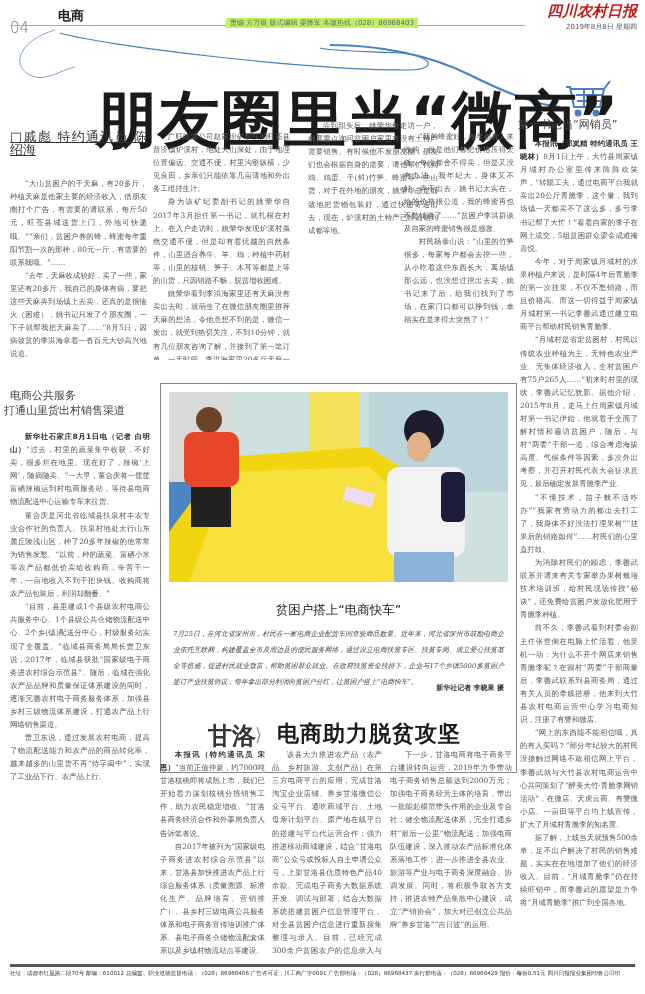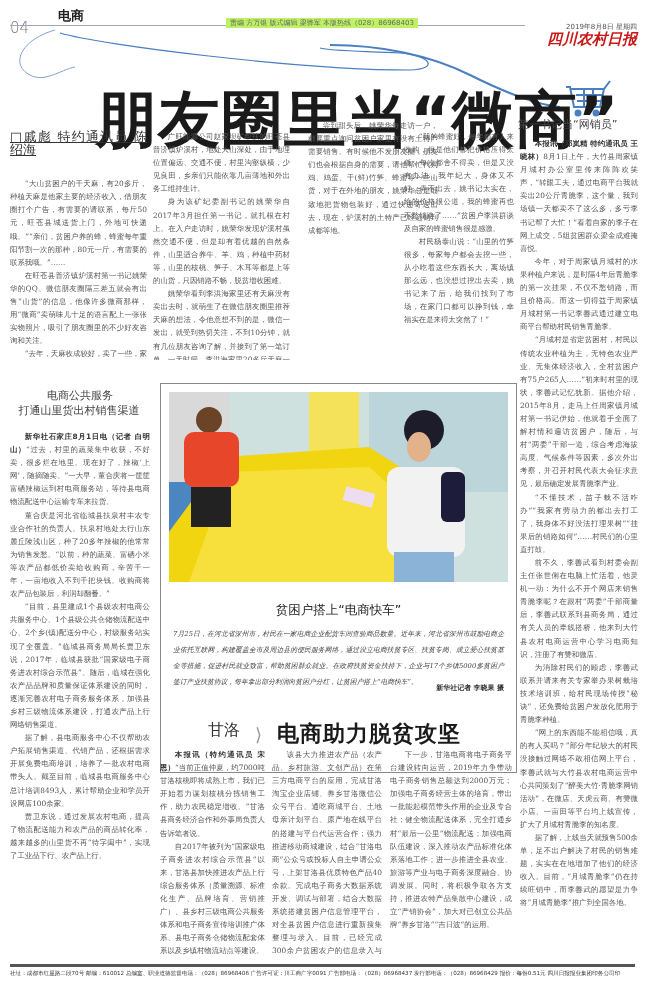--- a/index.html
+++ b/index.html
@@ -6,46 +6,46 @@
   html, body { width: 645px; height: 994px; background: #ffffff; overflow: hidden; }
   body { position: relative; font-family: "DejaVu Serif", serif; color: #555; }
 
   .abs { position: absolute; }
 
   
   .page-num { left: 10px; top: 6px; font-family: "DejaVu Sans", sans-serif; font-size: 15px; color: #777; font-weight: 300; margin-top: 13px; }
   .section-name { left: 58px; top: 7px; font-family: "DejaVu Sans", sans-serif; font-size: 13px; font-weight: bold; color: #222; }
   .header-line { left: 10px; right: 120px; top: 25px; height: 1px; background: #9ab; }
   .editors { left: 226px; top: 18px; font-family: "DejaVu Sans", sans-serif; font-size: 7px; color: #666; background: #bef264; padding: 0 4px; }
-  .masthead { right: 8px; top: 2px; font-family: "DejaVu Serif", serif; font-size: 15px; font-style: italic; font-weight: bold; color: #c81818; margin-top: 28px; }
+  .masthead { right: 8px; top: 2px; font-family: "DejaVu Serif", serif; font-size: 15px; font-style: italic; font-weight: bold; color: #c81818; }
   .date { right: 8px; top: 22px; font-family: "DejaVu Sans", sans-serif; font-size: 7px; color: #555; }
 
   
   .swoosh { left: 0; top: 25px; width: 645px; height: 110px; }
 
   
   .main-title { left: 95px; top: 78px; font-family: "DejaVu Sans", sans-serif; font-weight: bold; font-size: 62px; color: #1a1a1a; letter-spacing: 1px; }
 
   
   .col { font-size: 7.4px; line-height: 13.1px; color: #555; text-align: justify; }
   .col p { text-indent: 2em; }
   .byline { font-family: "DejaVu Sans", sans-serif; font-size: 13px; color: #333; text-decoration: underline; margin-bottom: 21px; }
   .lead-bold { font-family: "DejaVu Sans", sans-serif; font-weight: bold; color: #333; }
 
-  .subhead { font-family: "DejaVu Sans", sans-serif; color: #444; text-align: center; }
+  .subhead { font-family: "DejaVu Sans", sans-serif; color: #444; }
 
   
   .photo-box { left: 160px; top: 383px; width: 357px; height: 390px; border: 1px solid #888; background: #fff; }
   .photo { position: absolute; left: 8px; top: 8px; width: 339px; height: 190px; overflow: hidden; background: #f1d200; }
   .photo-caption-title { position: absolute; left: 0; right: 0; top: 218px; text-align: center; font-family: "DejaVu Sans", sans-serif; font-size: 12.5px; color: #222; }
   .photo-caption { position: absolute; left: 12px; right: 12px; top: 242px; font-family: "DejaVu Serif", serif; font-style: italic; font-size: 6.8px; line-height: 16px; color: #444; text-align: justify; }
   .photo-credit { position: absolute; right: 12px; top: 299px; font-family: "DejaVu Sans", sans-serif; font-size: 7px; font-weight: bold; color: #333; }
 
   
-  .ganluo-left { left: 208px; top: 720px; font-family: "DejaVu Sans", sans-serif; font-size: 16px; color: #333; }
+  .ganluo-left { left: 208px; top: 720px; font-family: "DejaVu Sans", sans-serif; font-size: 24px; color: #333; font-weight: bold; }
   .ganluo-bracket { left: 255px; top: 724px; font-size: 18px; color: #999; }
   .ganluo-right { left: 277px; top: 719px; font-family: "DejaVu Sans", sans-serif; font-weight: bold; font-size: 22px; color: #1a1a1a; letter-spacing: 1px; }
 
   
   .footer-line { left: 10px; right: 10px; top: 964px; height: 3px; background: #555; }
   .footer { left: 10px; right: 10px; top: 970px; font-family: "DejaVu Sans", sans-serif; font-size: 5.6px; color: #333; white-space: nowrap; overflow: hidden; }
 </style>
 </head>
 <body>
 
@@ -70,21 +70,20 @@
     <circle cx="12" cy="30" r="2.5" fill="#4a7fc1"></circle>
     <circle cx="30" cy="30" r="2.5" fill="#4a7fc1"></circle>
   </g>
 </svg>
 
 <div class="abs main-title">朋友圈里当“微商”</div>
 
 <div class="abs col" style="left:10px; top:130px; width:137px; height:230px; overflow:hidden;">
   <div class="byline">□戚彪  特约通讯员  陈绍海</div>
   <p>“大山贫困户的干天麻，有20多斤，种植天麻是他家主要的经济收入，借朋友圈打个广告，有需要的请联系，每斤50元，旺苍县城送货上门，外地可快递哦。”“亲们，贫困户养的蜂，蜂蜜每年重阳节割一次的那种，80元一斤，有需要的联系我哦。”……</p>
-  <p>在旺苍县普济镇炉溪村第一书记姚荣华的QQ、微信朋友圈隔三差五就会有出售“山货”的信息，他像许多微商那样，用“微商”卖萌味儿十足的语言配上一张张实物照片，吸引了朋友圈里的不少好友咨询和关注。</p>
   <p>“去年，天麻收成较好，卖了一些，家里还有20多斤，我自己的身体有病，要把这些天麻弄到场镇上去卖，还真的是很恼火（困难），姚书记只发了个朋友圈，一下子就帮我把天麻卖了……”8月5日，因病致贫的李洪海拿着一沓百元大钞高兴地说道。</p>
 </div>
 <div class="abs col" style="left:153px; top:130px; width:137px; height:230px; overflow:hidden;">
   <p>广旺能源公司赵家坝矿帮扶的旺苍县普济镇炉溪村，地处大山深处，由于地理位置偏远、交通不便，村里沟壑纵横，少见良田，乡亲们只能依靠几亩薄地和外出务工维持生计。</p>
   <p>身为该矿纪委副书记的姚荣华自2017年3月担任第一书记，就扎根在村上。在入户走访时，姚荣华发现炉溪村虽然交通不便，但是却有着优越的自然条件，山里适合养牛、羊、鸡，种植中药材等，山里的核桃、笋子、木耳等都是上等的山货，只因销路不畅，脱贫增收困难。</p>
   <p>姚荣华看到李洪海家里还有天麻没有卖出去时，就萌生了在微信朋友圈里推荐天麻的想法，令他意想不到的是，微信一发出，就受到热切关注，不到10分钟，就有几位朋友咨询了解，并接到了第一笔订单。一天时间，李洪海家里20多斤天麻一售而空，给李洪海带来了1000多元的收益，没有买到天麻的朋友，还预约明年一定给他留点。</p>
 </div>
 <div class="abs col" style="left:296px; top:119px; width:130px; height:230px; overflow:hidden;margin-left:12px;">
   <p>尝到甜头后，姚荣华每走访一户，都要重点询问贫困户家里有没有土特产需要销售。有时候他不发朋友圈，朋友们也会根据自身的需要，请他帮忙代购鸡、鸡蛋、干(鲜)竹笋、蜂蜜等一些山货，对于在外地的朋友，姚荣华总是细致地把货物包装好，通过快递寄送出去，现在，炉溪村的土特产已经远销到成都等地。</p>
 </div>
@@ -94,38 +93,37 @@
 
 <div class="abs col" style="left:296px; top:130px; width:0;"></div>
 
 <div class="abs subhead" style="left:518px; top:117px; width:122px; font-size:11px; text-align:left;">第一书记当“网销员”</div>
 <div class="abs col" style="left:432px; top:130px; width:0;"></div>
 <div class="abs col" style="left:520px; top:137px; width:118px; height:820px; overflow:hidden;">
   <p><span class="lead-bold">本报讯（邓岚精  特约通讯员  王晓林）</span><span>8月1日上午，大竹县周家镇月城村办公室里传来阵阵欢笑声，“转眼工夫，通过电商平台我就卖出20公斤青脆李，这个量，我到场镇一天都卖不了这么多，多亏李书记帮了大忙！”看着自家的李子在网上成交，5组贫困群众梁金成难掩喜悦。</span></p>
   <p>今年，对于周家镇月城村的水果种植户来说，是时隔4年后青脆李的第一次挂果，不仅不愁销路，而且价格高。而这一切得益于周家镇月城村第一书记李善武通过建立电商平台帮助村民销售青脆李。</p>
   <p>“月城村是省定贫困村，村民以传统农业种植为主，无特色农业产业、无集体经济收入，全村贫困户有75户265人……”初来时村里的现状，李善武记忆犹新。据他介绍，2015年8月，走马上任周家镇月城村第一书记伊始，他就着手全面了解村情和遍访贫困户，随后，与村“两委”干部一道，综合考虑海拔高度、气候条件等因素，多次外出考察，并召开村民代表大会征求意见，最后确定发展青脆李产业。</p>
   <p>“不懂技术，苗子栽不活咋办”“我家有劳动力的都出去打工了，我身体不好没法打理果树”“挂果后的销路如何”……村民们的心里直打鼓。</p>
+  <p>为消除村民们的顾虑，李善武联系并请来有关专家举办果树栽培技术培训班，给村民现场传授“秘诀”，还免费给贫困户发放化肥用于青脆李种植。</p>
   <p>前不久，李善武看到村委会副主任张世俐在电脑上忙活着，他灵机一动：为什么不开个网店来销售青脆李呢？在跟村“两委”干部商量后，李善武联系到县商务局，通过有关人员的牵线搭桥，他来到大竹县农村电商运营中心学习电商知识，注册了有赞和微店。</p>
-  <p>为消除村民们的顾虑，李善武联系并请来有关专家举办果树栽培技术培训班，给村民现场传授“秘诀”，还免费给贫困户发放化肥用于青脆李种植。</p>
   <p>“网上的东西能不能相信哦，真的有人买吗？”部分年纪较大的村民没接触过网络不敢相信网上平台，李善武就与大竹县农村电商运营中心共同策划了“醉美大竹·青脆李网销活动”，在微店、天虎云商、有赞微小店、一亩田等平台均上线宣传，扩大了月城村青脆李的知名度。</p>
   <p>据了解，上线当天就预售500余单，足不出户解决了村民的销售难题，实实在在地增加了他们的经济收入。目前，“月城青脆李”仍在持续旺销中，而李善武的愿望是力争将“月城青脆李”推广到全国各地。</p>
 </div>
 
 <div class="abs col" style="left:404px; top:130px; width:110px; height:230px; overflow:hidden;">
   <p>“我的蜂蜜好，每年都有人来收购，但是他们都把价格压得太低，每次都舍不得卖，但是又没有办法，我年纪大，身体又不好，弄不出去，姚书记太实在，给的价格很公道，我的蜂蜜再也不愁销路了……”贫困户李洪群谈及自家的蜂蜜销售很是感激。</p>
   <p>村民杨泰山说：“山里的竹笋很多，每家每户都会去挖一些，从小吃着这些东西长大，离场镇那么远，也没想过挖出去卖，姚书记来了后，给我们找到了市场，在家门口都可以挣到钱，幸福实在是来得太突然了！”</p>
 </div>
 
 <div class="abs subhead" style="left:10px; top:388px; width:140px; font-size:11px;">电商公共服务</div>
 <div class="abs subhead" style="left:4px; top:403px; width:150px; font-size:11px;">打通山里货出村销售渠道</div>
 <div class="abs col" style="left:10px; top:430px; width:140px; height:535px; overflow:hidden;">
   <p><span class="lead-bold">新华社石家庄8月1日电（记者  白明山）</span><span>“过去，村里的蔬菜集中收获，不好卖，很多烂在地里。现在好了，辣椒‘上网’，随摘随卖。”一大早，董合庆将一筐筐富硒辣椒运到村电商服务站，等待县电商物流配送中心运输专车来拉货。</span></p>
   <p>董合庆是河北省临城县扶泉村丰农专业合作社的负责人。扶泉村地处太行山东麓丘陵浅山区，种了20多年辣椒的他常常为销售发愁。“以前，种的蔬菜、富硒小米等农产品都低价卖给收购商，辛苦干一年，一亩地收入不到千把块钱。收购商将农产品包装后，利润却翻番。”</p>
   <p>“目前，县里建成1个县级农村电商公共服务中心、1个县级公共仓储物流配送中心、2个乡(镇)配送分中心，村级服务站实现了全覆盖。”临城县商务局局长贾卫东说，2017年，临城县获批“国家级电子商务进农村综合示范县”。随后，临城在强化农产品品牌和质量保证体系建设的同时，逐渐完善农村电子商务服务体系，加强县乡村三级物流体系建设，打通农产品上行网络销售渠道。</p>
-  <p>据了解，县电商服务中心不仅帮助农户拓展销售渠道、代销产品，还根据需求开展免费电商培训，培养了一批农村电商带头人。截至目前，临城县电商服务中心总计培训8493人，累计帮助企业和学员开设网店100余家。</p>
   <p>贾卫东说，通过发展农村电商，提高了物流配送能力和农产品的商品转化率，越来越多的山里货不再“待字闺中”，实现了工业品下行、农产品上行。</p>
 </div>
 
 <div class="abs photo-box">
   <svg class="photo" viewBox="0 0 339 190" preserveAspectRatio="none">
     <rect x="0" y="0" width="339" height="190" fill="#cfe1de"></rect>
     <rect x="0" y="0" width="60" height="90" fill="#d9d9d9"></rect>
     <rect x="140" y="0" width="50" height="70" fill="#f4e25a"></rect>
     <rect x="200" y="0" width="139" height="100" fill="#bcd5da"></rect>
     <rect x="0" y="90" width="60" height="100" fill="#4b86c0"></rect>

